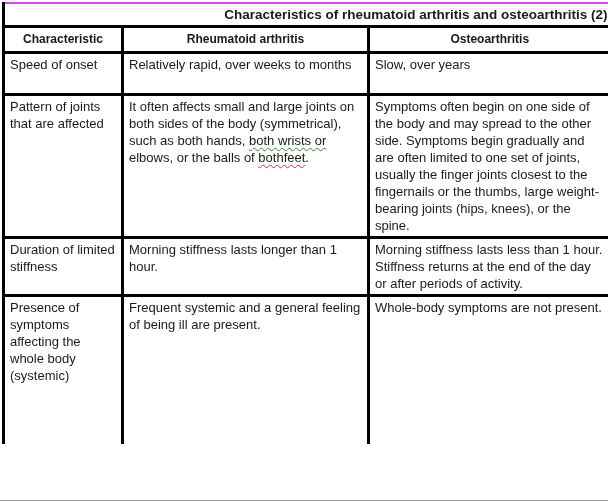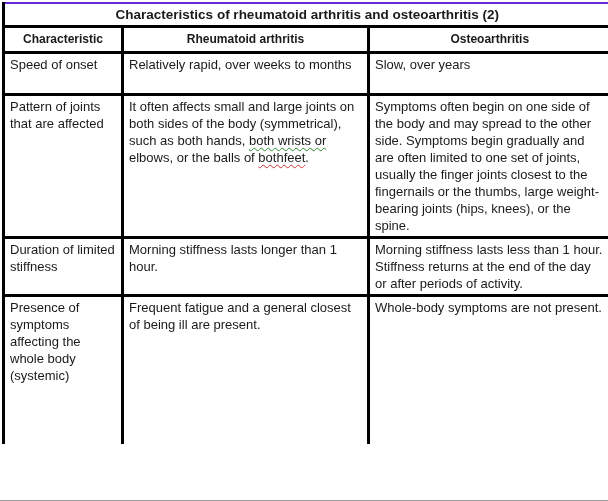--- a/index.html
+++ b/index.html
@@ -41,24 +41,24 @@
     text-align: left;
     padding: 2px 4px 2px 5px;
     font-size: 13px;
     line-height: 17px;
     overflow: hidden;
   }
   
   td:last-child { border-right: none; }
   .title-row { height: 22px; }
   .title-cell {
-    border-top: 2px solid #6d28d9;
+    border-top: 2px solid #d946ef;
     font-weight: bold;
     font-size: 13.5px;
-    text-align: center;
+    text-align: right;
     vertical-align: middle;
     padding: 2px;
   }
   .header-row { height: 26px; }
   .header-cell {
     font-weight: bold;
     font-size: 12px;
     text-align: center;
     vertical-align: middle;
     padding: 2px;
@@ -113,18 +113,18 @@
           <td><span>It often affects small and large joints on both sides of the body (symmetrical), such as both hands, </span><span class="u-grammar">both wrists or</span><span> elbows, or the balls of </span><span class="u-spelling">bothfeet</span><span>.</span></td>
           <td><span>Symptoms often begin on one side of the body and may spread to the other side. Symptoms begin gradually and are often limited to one set of joints, usually the finger joints closest to the fingernails or the thumbs, large weight-bearing joints (hips, knees), or the spine.</span></td>
         </tr>
         <tr>
           <td>Duration of limited stiffness</td>
           <td><span>Morning stiffness lasts longer than 1 hour.</span></td>
           <td><span>Morning stiffness lasts less than 1 hour. Stiffness returns at the end of the day or after periods of activity.</span></td>
         </tr>
         <tr>
           <td>Presence of symptoms affecting the whole body (systemic)</td>
-          <td><span>Frequent fatigue and a general closest of being ill are present.</span></td>
+          <td><span>Frequent systemic and a general feeling of being ill are present.</span></td>
           <td><span>Whole-body symptoms are not present.</span></td>
         </tr>
       </tbody>
   </table>
 </div>
 
 </body></html>

